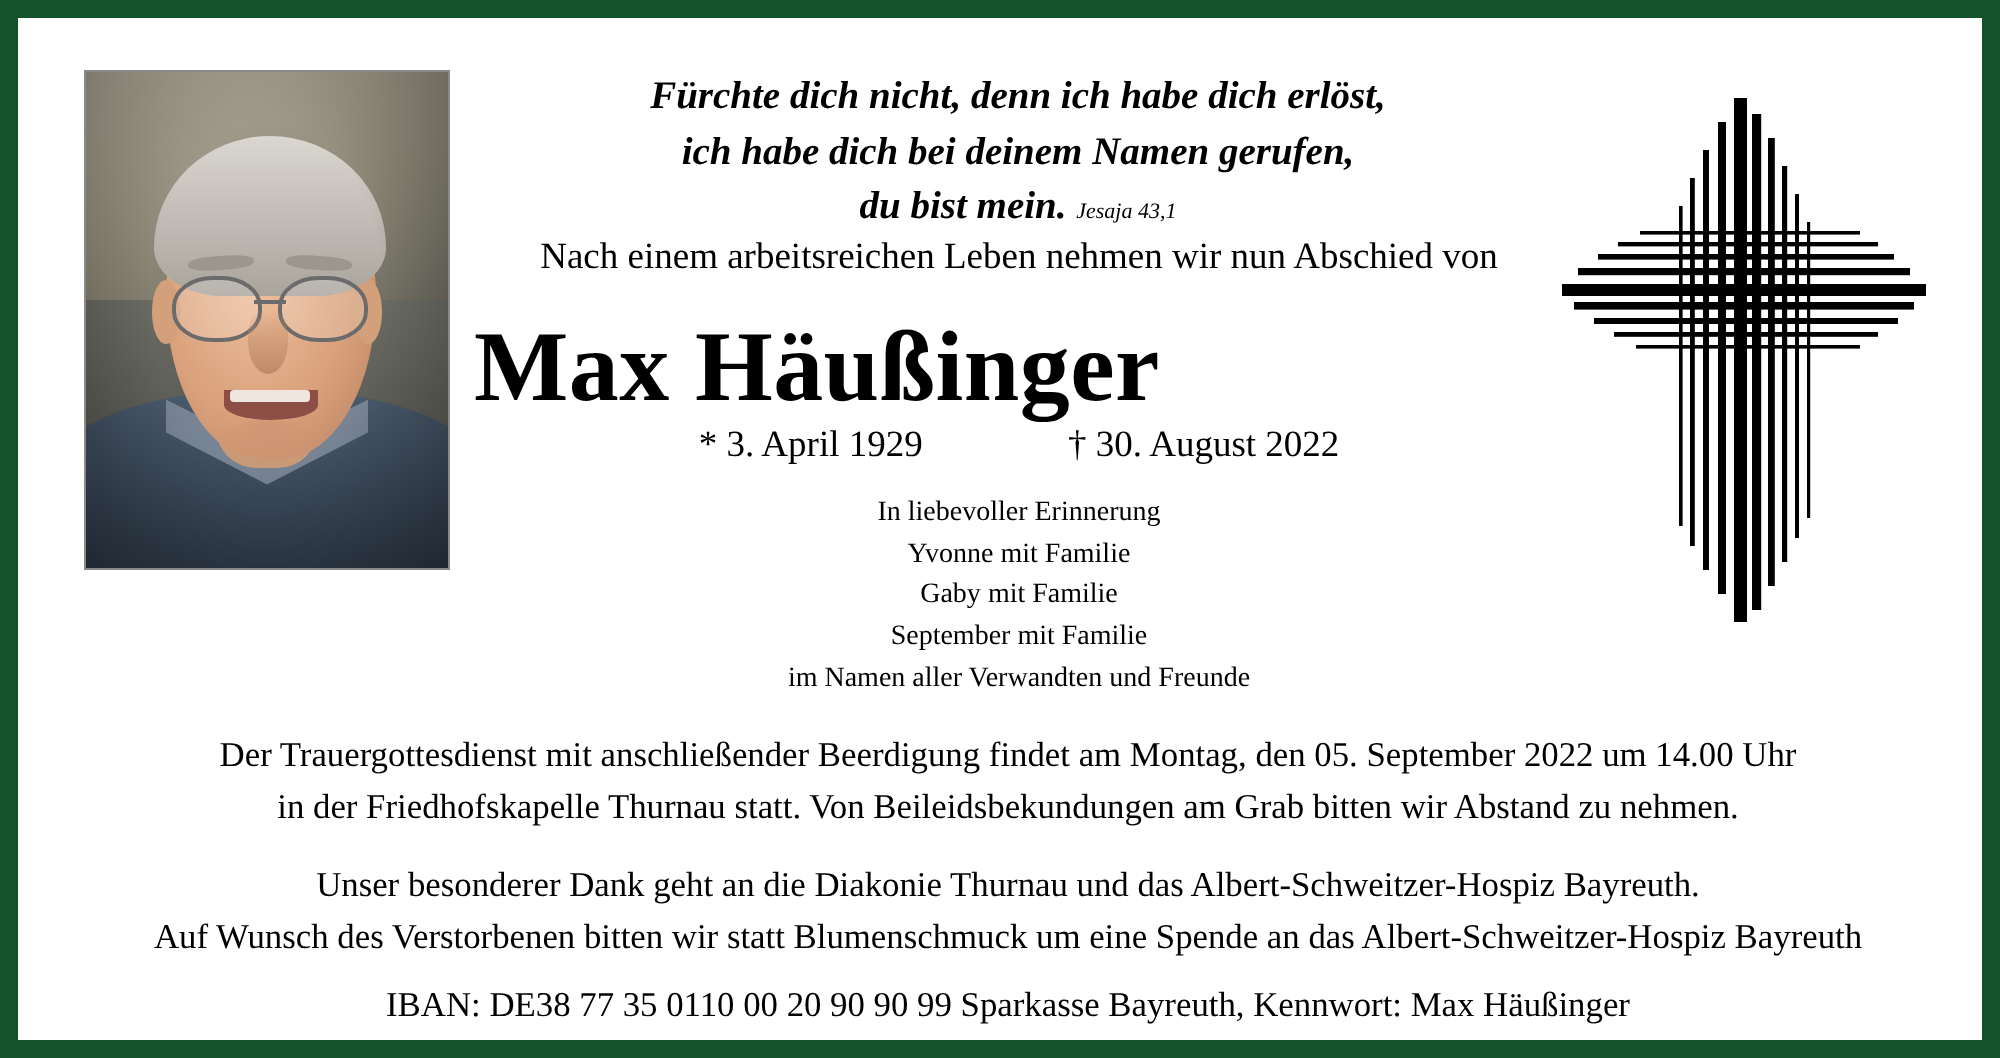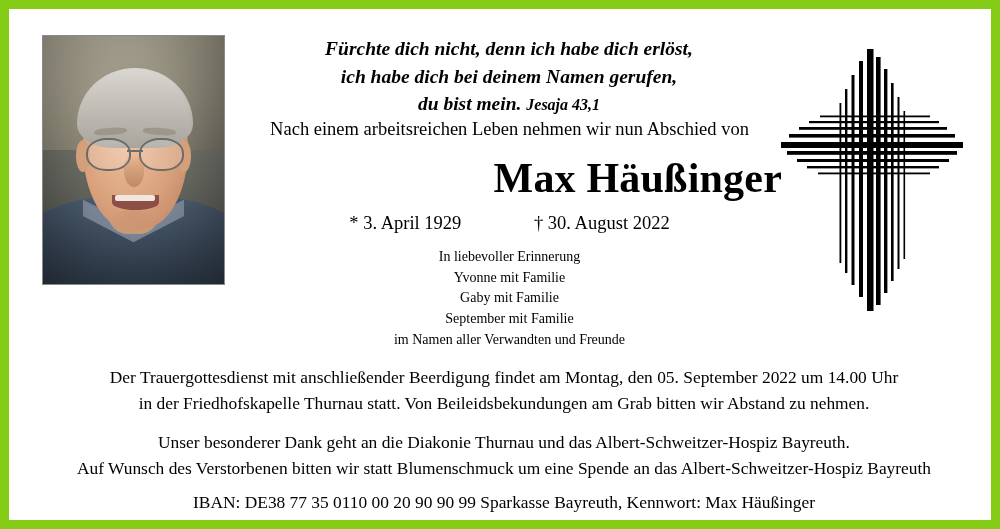--- a/index.html
+++ b/index.html
@@ -12,21 +12,21 @@
     height: 529px;
     font-family: "Liberation Serif", serif;
     color: #000000;
     overflow: hidden;
   }
   .obituary {
     position: relative;
     width: 1000px;
     height: 529px;
     box-sizing: border-box;
-    border: 9px solid #84cc16;
+    border: 9px solid #14532d;
     background: #ffffff;
   }
 
   
   .portrait-wrap {
     position: absolute;
     left: 33px;
     top: 26px;
     width: 183px;
     height: 250px;
@@ -129,40 +129,40 @@
     left: 240px;
     top: 26px;
     width: 520px;
     text-align: center;
     font-style: italic;
     font-weight: bold;
     font-size: 19.5px;
     line-height: 1.42;
   }
   .verse .ref {
-    font-size: 16px;
-    font-weight: bold;
+    font-size: 11px;
+    font-weight: normal;
     font-style: italic;
     text-align: center;
   }
   .intro {
     position: absolute;
     left: 228px;
     top: 110px;
     width: 545px;
     text-align: center;
     font-size: 18.5px;
   }
   .name {
     position: absolute;
     left: 228px;
     top: 145px;
     width: 545px;
-    text-align: right;
-    font-size: 42px;
+    text-align: left;
+    font-size: 50px;
     font-weight: bold;
     letter-spacing: .2px;
   }
   .dates {
     position: absolute;
     left: 228px;
     top: 204px;
     width: 545px;
     text-align: center;
     font-size: 18.5px;

